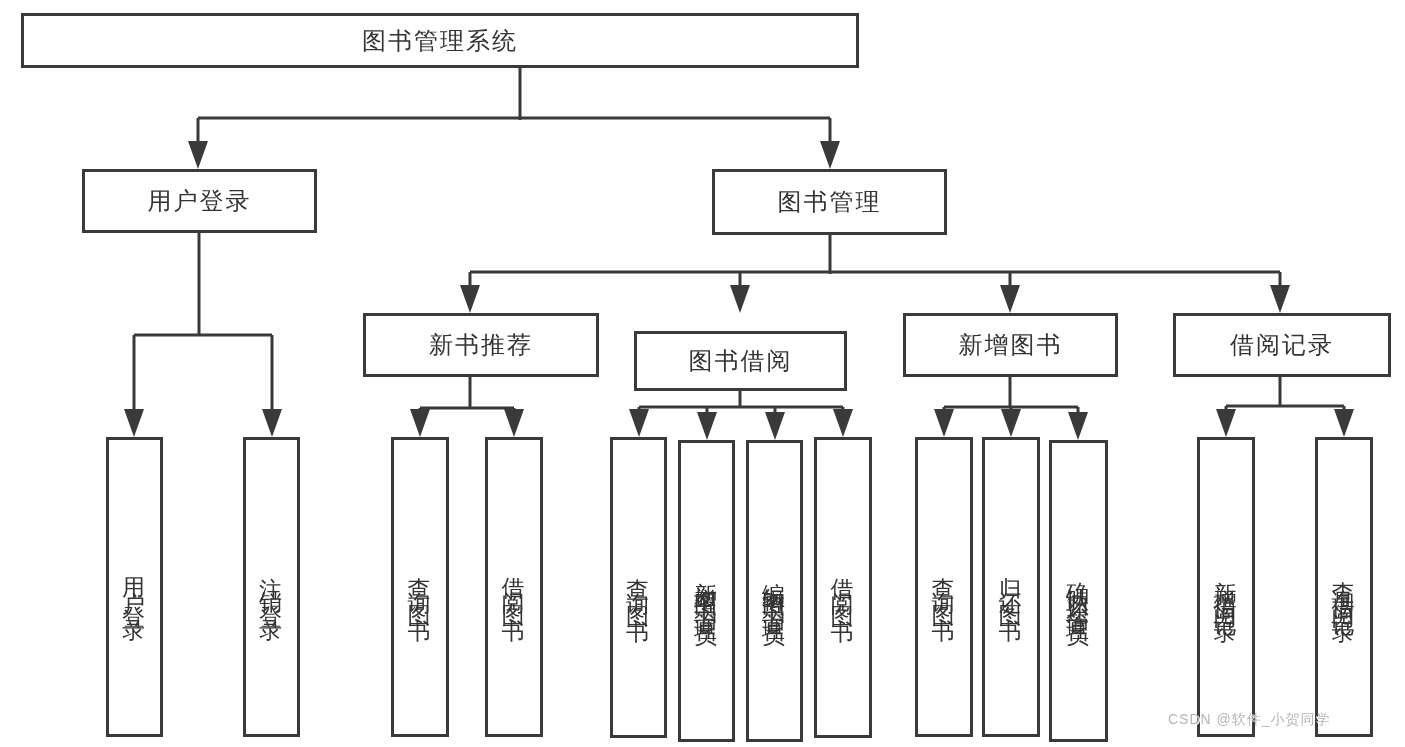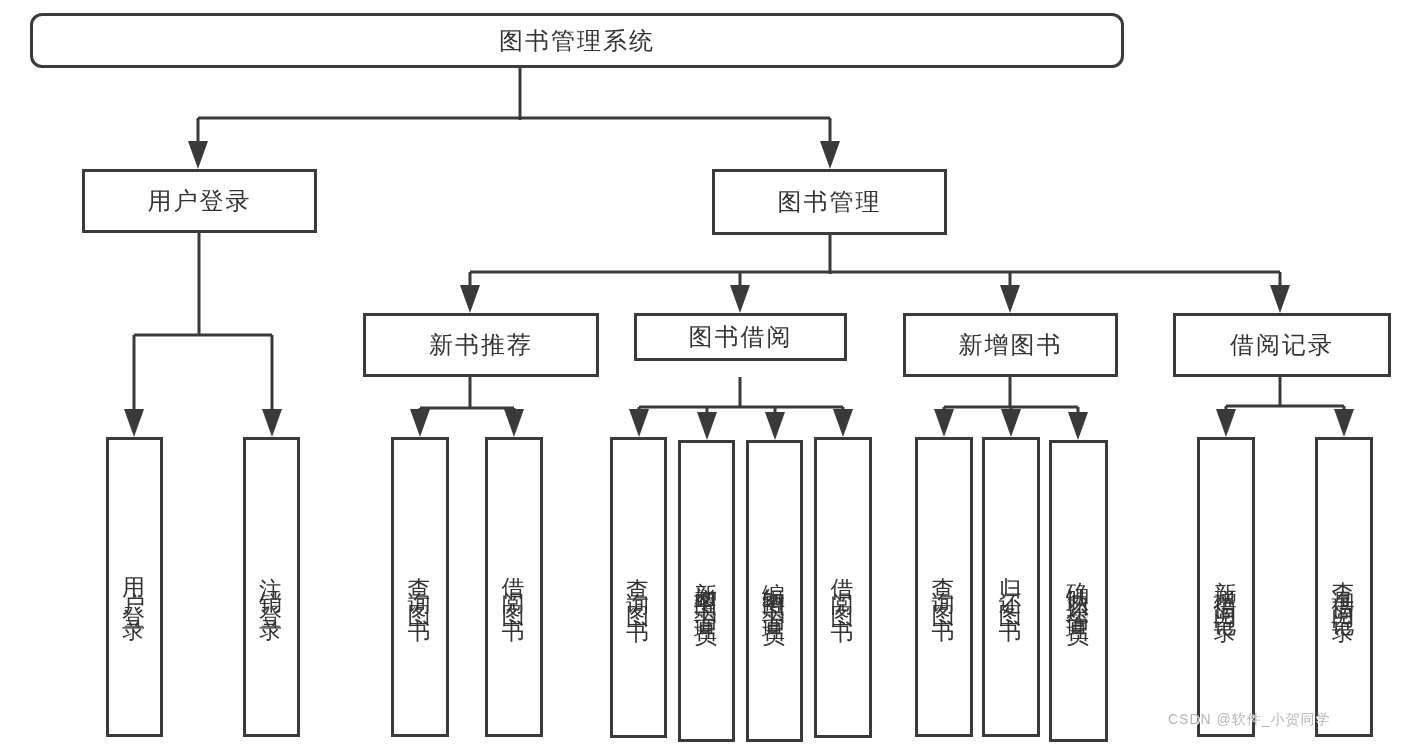--- a/index.html
+++ b/index.html
@@ -99,35 +99,35 @@
       M697 412 L717 412 L707 440 Z
       M765 412 L785 412 L775 440 Z
       M833 409 L853 409 L843 437 Z
       M934 409 L954 409 L944 437 Z
       M1001 409 L1021 409 L1011 437 Z
       M1068 412 L1088 412 L1078 440 Z
       M1216 409 L1236 409 L1226 437 Z
       M1334 409 L1354 409 L1344 437 Z"></path>
   </svg>
 
-  <div class="hbox" style="left:30px; top:13px; width:1094px; height:55px;border-radius:12px;">
+  <div class="hbox" style="left:21px; top:13px; width:838px; height:55px;">
     <span>图书管理系统</span>
   </div>
 
   <div class="hbox" style="left:82px; top:169px; width:235px; height:64px;">
     <span>用户登录</span>
   </div>
   <div class="hbox" style="left:712px; top:169px; width:235px; height:66px;">
     <span>图书管理</span>
   </div>
 
   <div class="hbox" style="left:363px; top:313px; width:236px; height:64px;">
     <span>新书推荐</span>
   </div>
-  <div class="hbox" style="left:634px; top:313px; width:213px; height:48px;">
+  <div class="hbox" style="left:634px; top:331px; width:213px; height:60px;">
     <span>图书借阅</span>
   </div>
   <div class="hbox" style="left:903px; top:313px; width:215px; height:64px;">
     <span>新增图书</span>
   </div>
   <div class="hbox" style="left:1173px; top:313px; width:218px; height:64px;">
     <span>借阅记录</span>
   </div>
 
   <div class="vbox" style="left:106px; top:437px; width:57px; height:300px;">

